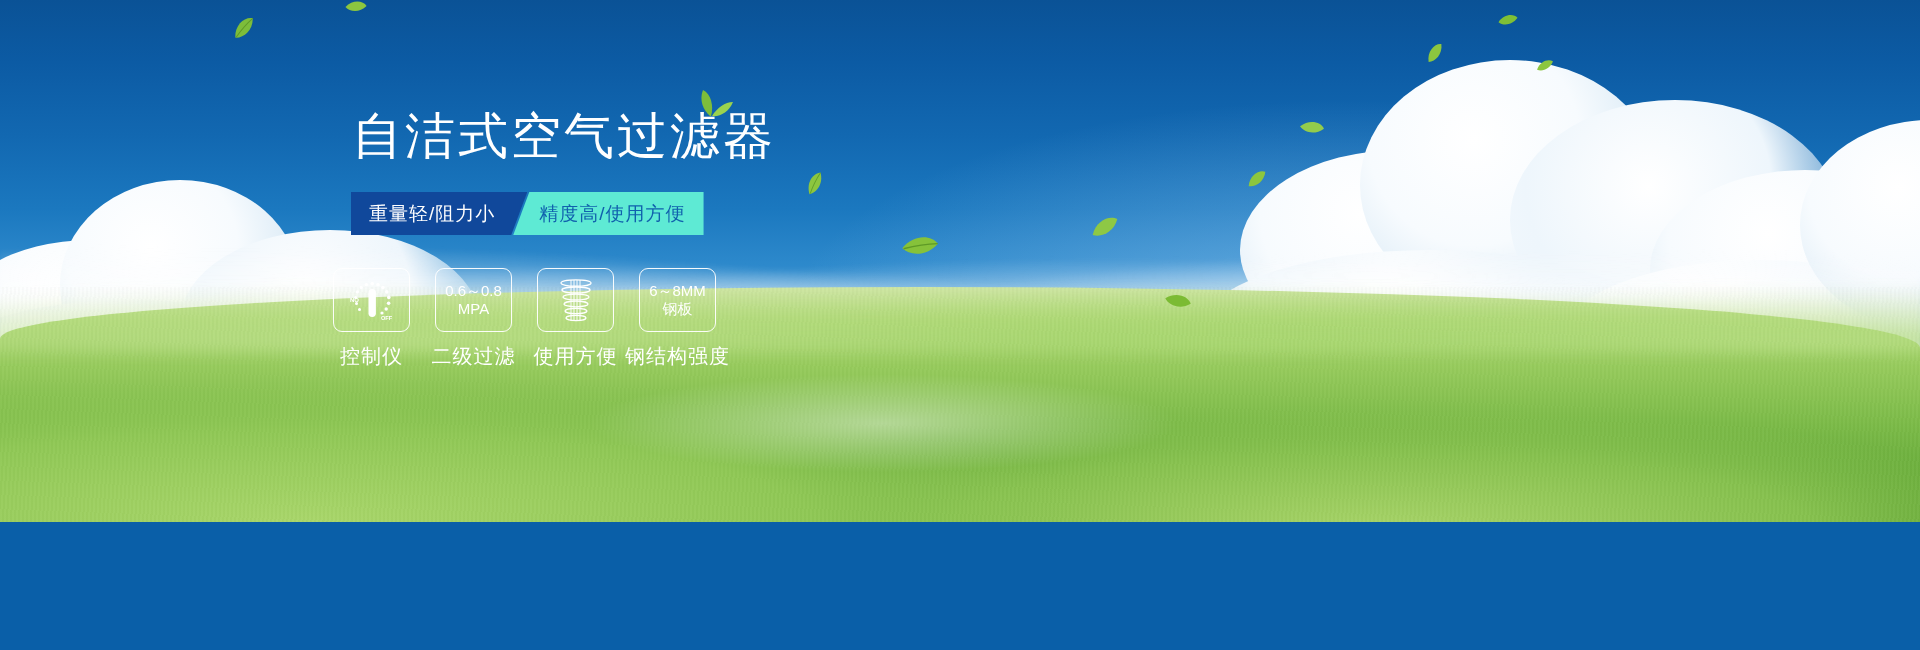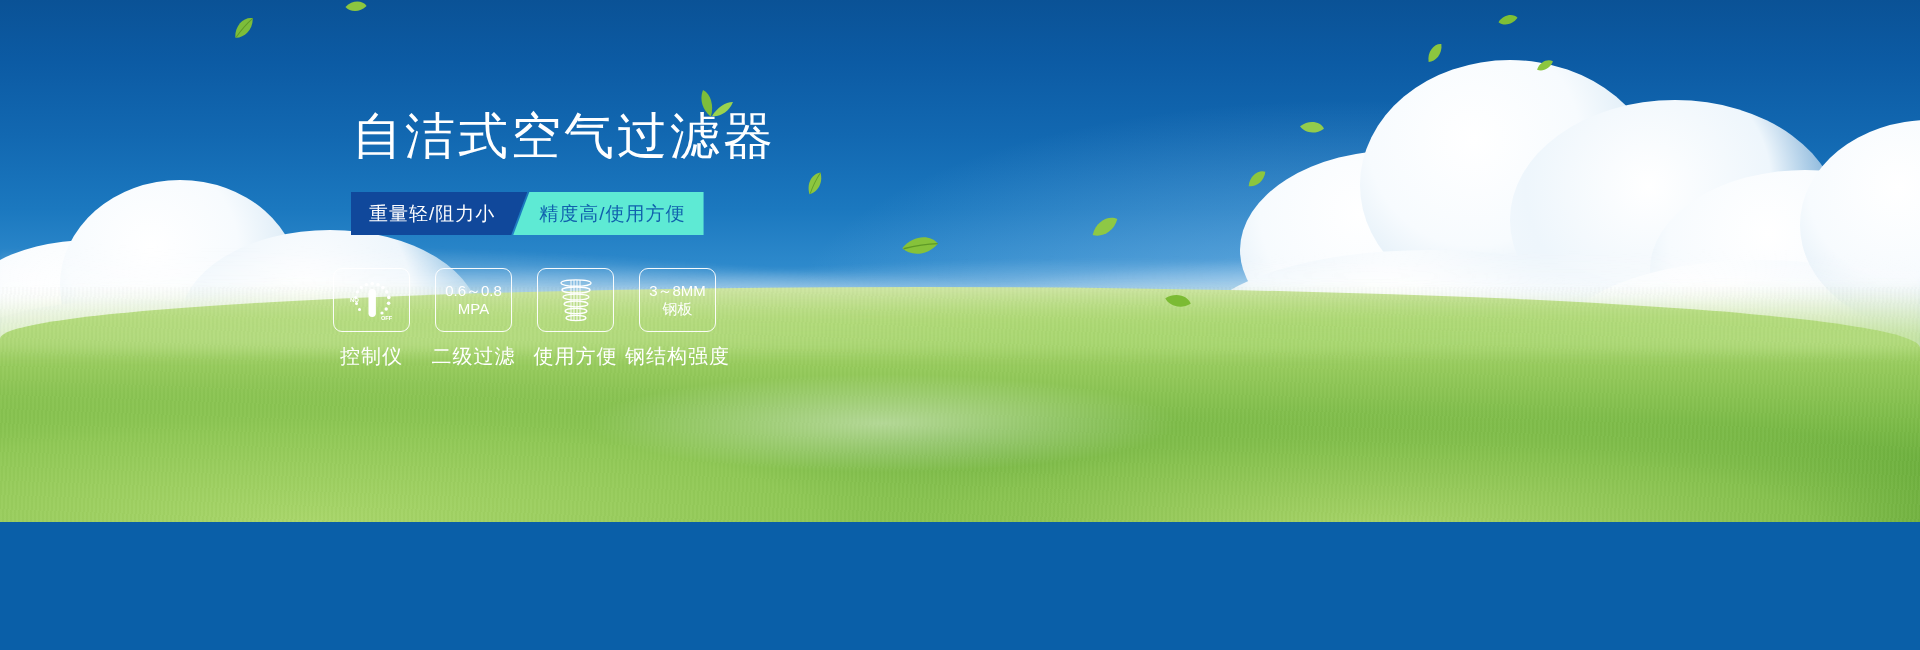--- a/index.html
+++ b/index.html
@@ -293,21 +293,21 @@
               <line x1="27" y1="5" x2="27" y2="46"></line>
             </g>
           </svg>
         </div>
         <div class="flabel">使用方便</div>
       </div>
 
       <div class="feature">
         <div class="fbox">
           <div>
-            <div class="txt">3～8MM</div>
+            <div class="txt">6～8MM</div>
             <div class="txt">钢板</div>
           </div>
         </div>
         <div class="flabel">钢结构强度</div>
       </div>
 
 
     </div>
   </div>
 </div>

